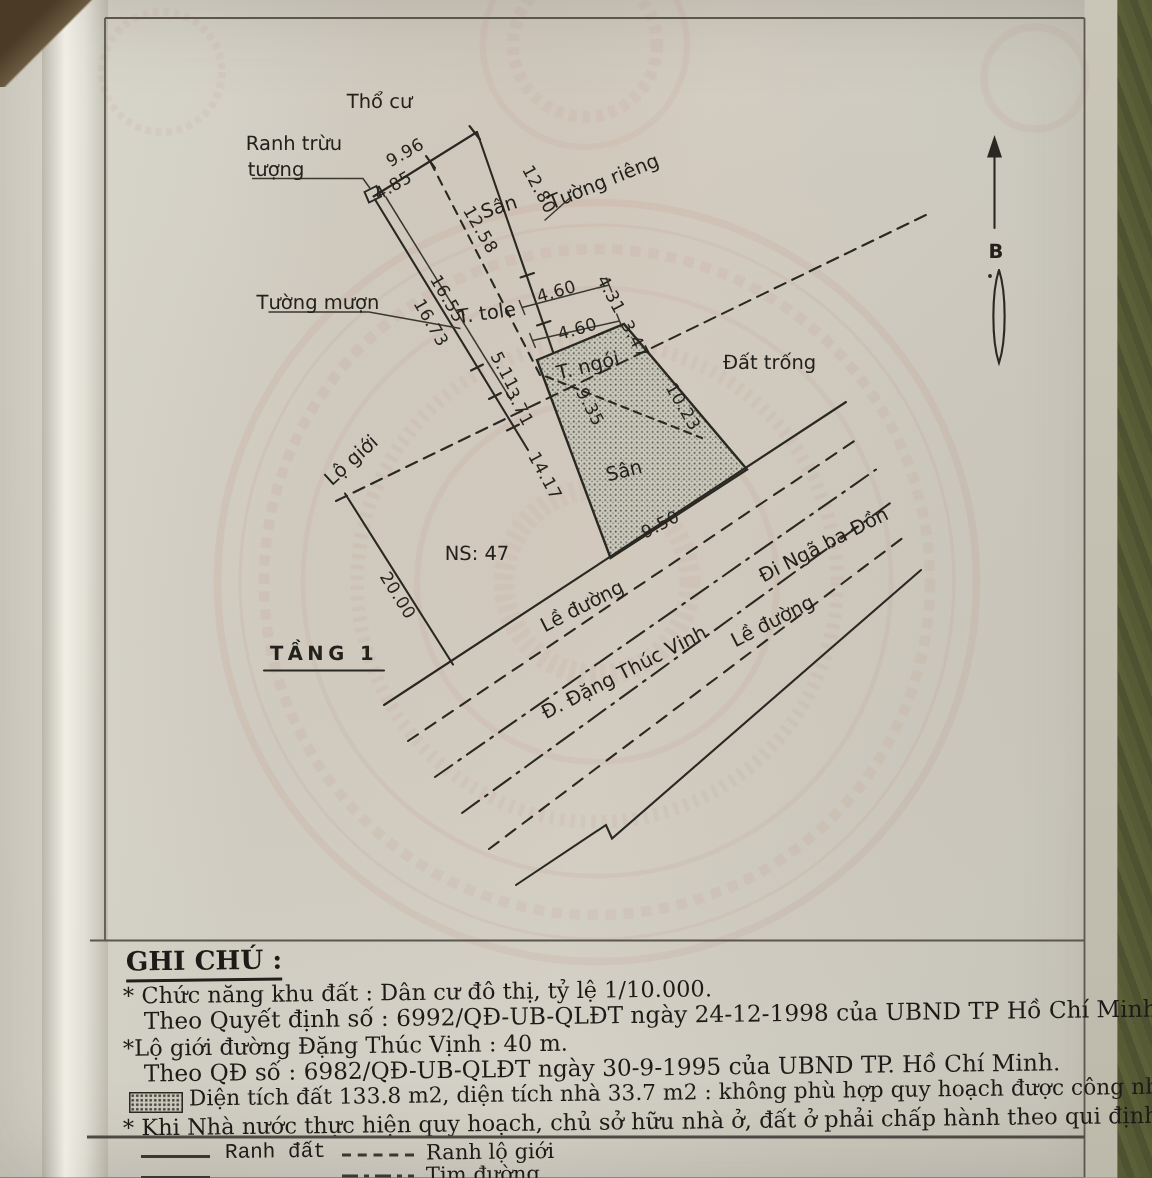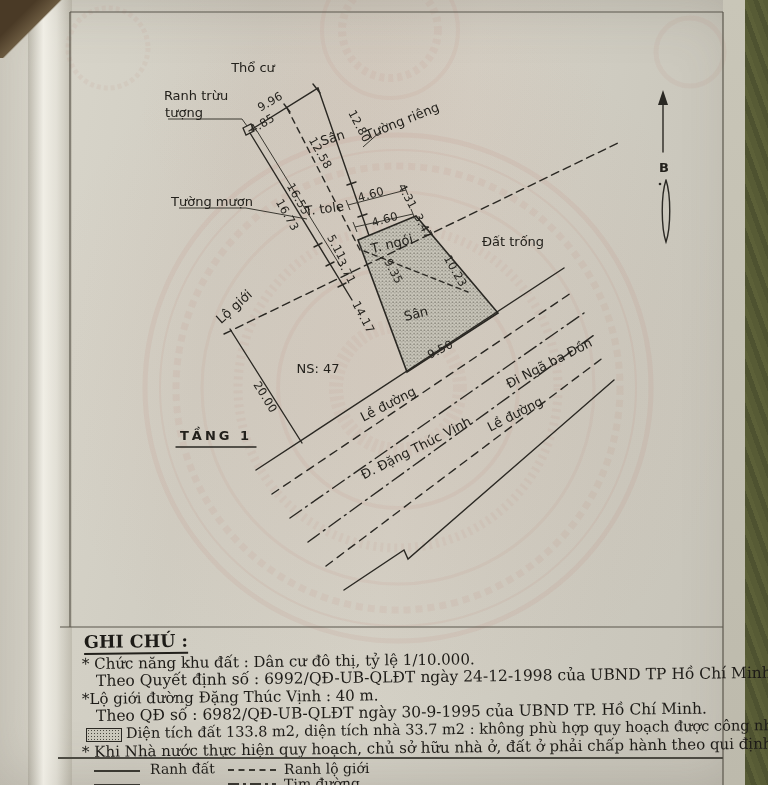--- a/index.html
+++ b/index.html
@@ -180,20 +180,20 @@
     <div class="notes" style="left:82px;top:690px;font-size:15px;">*Lộ giới đường Đặng Thúc Vịnh : 40 m.</div>
     <div class="notes" style="left:96px;top:707px;font-size:15.5px;">Theo QĐ số : 6982/QĐ-UB-QLĐT ngày 30-9-1995 của UBND TP. Hồ Chí Minh.</div>
     <div class="swatch" style="left:86px;top:728px;width:34px;height:12px;"></div>
     <div class="notes" style="left:126px;top:725px;font-size:14.5px;">Diện tích đất 133.8 m2, diện tích nhà 33.7 m2 : không phù hợp quy hoạch được công nhận.</div>
     <div class="notes" style="left:82px;top:743px;font-size:15px;">* Khi Nhà nước thực hiện quy hoạch, chủ sở hữu nhà ở, đất ở phải chấp hành theo qui định.</div>
     <div class="hr-full" style="left:58px;top:757px;width:665px;"></div>
   </div>
 
   <div>
     <div class="ls solid" style="left:94px;top:770px;width:46px;"></div>
-    <div class="notes" style="left:150px;top:761px;font-size:14px;">Ranh đất</div>
+    <div class="notes" style="left:150px;top:761px;font-size:14px;font-family:Liberation Mono, monospace;">Ranh đất</div>
     <div class="ls dashed" style="left:228px;top:769px;width:48px;"></div>
     <div class="notes" style="left:284px;top:761px;font-size:14px;">Ranh lộ giới</div>
     <div class="ls solid" style="left:94px;top:784px;width:46px;"></div>
     <div class="ls dashdot" style="left:228px;top:783px;width:48px;"></div>
     <div class="notes" style="left:284px;top:776px;font-size:14px;">Tim đường</div>
   </div>
 </div>
 
 </body></html>

